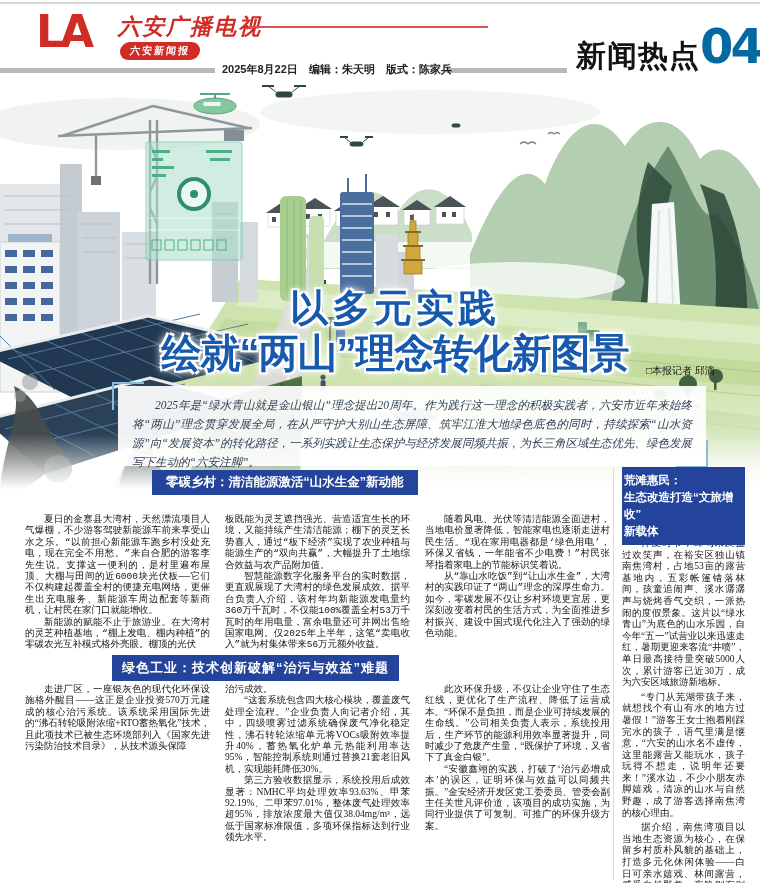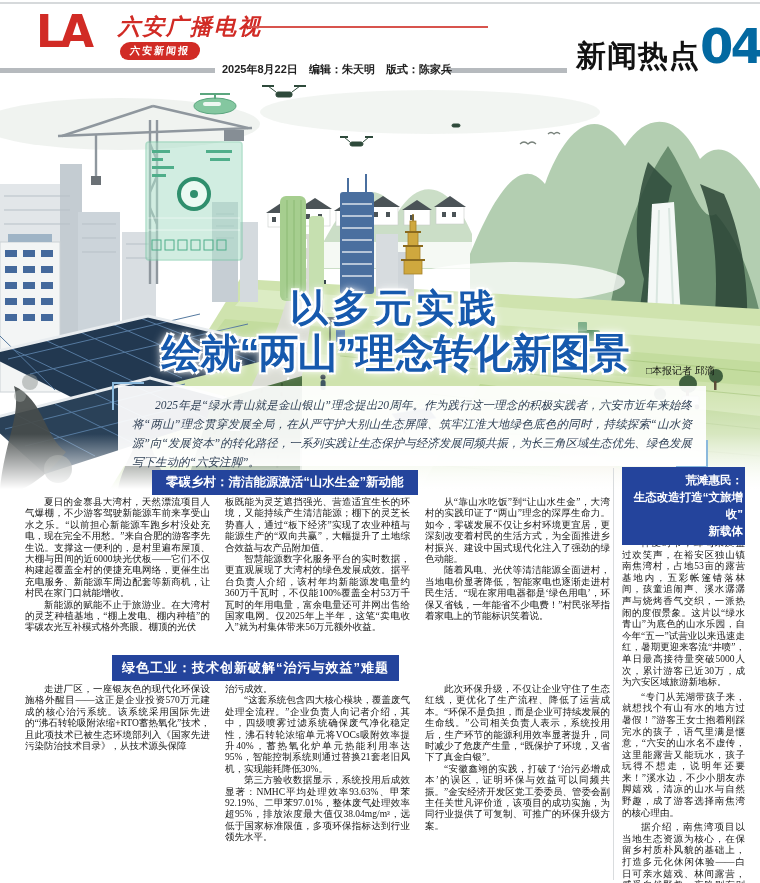--- a/index.html
+++ b/index.html
@@ -76,31 +76,31 @@
   }
   .sec-head1{left:152px;top:470px;font-size:12.5px;padding:4px 14px;}
   .sec-head2{left:112px;top:655px;font-size:13px;padding:4px 10px;letter-spacing:1px;}
   
   .col{
     font-size:9.5px;line-height:11.4px;text-align:justify;color:#141414;
     overflow:hidden;
   }
   .col p{margin:0;text-indent:2em;}
   .col p.cont{text-indent:0;}
-  .s1{top:497px;height:153px;}
+  .s1{top:514px;height:153px;font-family:Liberation Mono, monospace;}
   .s2{top:684px;height:196px;}
   .c1{left:25px;width:185px;}
   .c2{left:225px;width:185px;}
   .c3{left:425px;width:185px;}
   
   .side-rule{left:613px;top:468px;width:1px;height:412px;background:#d9dcde;}
   .side-head{
     left:622px;top:467px;width:123px;background:#24449c;color:#fff;
     font-family:"Liberation Sans","DejaVu Sans",sans-serif;font-weight:bold;
-    font-size:11.5px;line-height:17px;text-align:right;padding:5px 2px;
+    font-size:11.5px;line-height:17px;text-align:left;padding:5px 2px;
     box-sizing:border-box;z-index:3;
   }
   .side-div{left:622px;top:532px;width:123px;height:1px;background:#b9bdc1;}
   .side-body{
     left:622px;top:538px;width:123px;height:345px;overflow:hidden;
     font-size:9.5px;line-height:11.6px;text-align:justify;color:#141414;
   }
   .side-body p{margin:0 0 3px 0;text-indent:2em;}
 </style>
 </head>
@@ -440,22 +440,22 @@
 <div class="abs sec-head sec-head1">零碳乡村：清洁能源激活“山水生金”新动能</div>
 <div class="abs col s1 c1">
     <p>夏日的金寨县大湾村，天然漂流项目人气爆棚，不少游客驾驶新能源车前来享受山水之乐。“以前担心新能源车跑乡村没处充电，现在完全不用愁。”来自合肥的游客李先生说。支撑这一便利的，是村里遍布屋顶、大棚与田间的近6000块光伏板——它们不仅构建起覆盖全村的便捷充电网络，更催生出充电服务、新能源车周边配套等新商机，让村民在家门口就能增收。</p>
     <p>新能源的赋能不止于旅游业。在大湾村的灵芝种植基地，“棚上发电、棚内种植”的零碳农光互补模式格外亮眼。棚顶的光伏</p>
   </div>
 <div class="abs col s1 c2">
     <p class="cont">板既能为灵芝遮挡强光、营造适宜生长的环境，又能持续产生清洁能源；棚下的灵芝长势喜人，通过“板下经济”实现了农业种植与能源生产的“双向共赢”，大幅提升了土地综合效益与农产品附加值。</p>
     <p>智慧能源数字化服务平台的实时数据，更直观展现了大湾村的绿色发展成效。据平台负责人介绍，该村年均新能源发电量约360万千瓦时，不仅能100%覆盖全村53万千瓦时的年用电量，富余电量还可并网出售给国家电网。仅2025年上半年，这笔“卖电收入”就为村集体带来56万元额外收益。</p>
   </div>
 <div class="abs col s1 c3">
+    <p>随着风电、光伏等清洁能源全面进村，当地电价显著降低，智能家电也逐渐走进村民生活。“现在家用电器都是‘绿色用电’，环保又省钱，一年能省不少电费！”村民张琴指着家电上的节能标识笑着说。</p>
     <p>从“靠山水吃饭”到“让山水生金”，大湾村的实践印证了“两山”理念的深厚生命力。如今，零碳发展不仅让乡村环境更宜居，更深刻改变着村民的生活方式，为全面推进乡村振兴、建设中国式现代化注入了强劲的绿色动能。</p>
-    <p>随着风电、光伏等清洁能源全面进村，当地电价显著降低，智能家电也逐渐走进村民生活。“现在家用电器都是‘绿色用电’，环保又省钱，一年能省不少电费！”村民张琴指着家电上的节能标识笑着说。</p>
   </div>
 
 <div class="abs sec-head sec-head2">绿色工业：技术创新破解“治污与效益”难题</div>
 <div class="abs col s2 c1">
     <p>走进厂区，一座银灰色的现代化环保设施格外醒目——这正是企业投资570万元建成的核心治污系统。该系统采用国际先进的“沸石转轮吸附浓缩+RTO蓄热氧化”技术，且此项技术已被生态环境部列入《国家先进污染防治技术目录》，从技术源头保障</p>
   </div>
 <div class="abs col s2 c2">
     <p class="cont">治污成效。</p>
     <p>“这套系统包含四大核心模块，覆盖废气处理全流程。”企业负责人向记者介绍，其中，四级喷雾过滤系统确保废气净化稳定性，沸石转轮浓缩单元将VOCs吸附效率提升40%，蓄热氧化炉单元热能利用率达95%，智能控制系统则通过替换21套老旧风机，实现能耗降低30%。</p>
     <p>第三方验收数据显示，系统投用后成效显著：NMHC平均处理效率93.63%、甲苯92.19%、二甲苯97.01%，整体废气处理效率超95%，排放浓度最大值仅38.04mg/m³，远低于国家标准限值，多项环保指标达到行业领先水平。</p>

